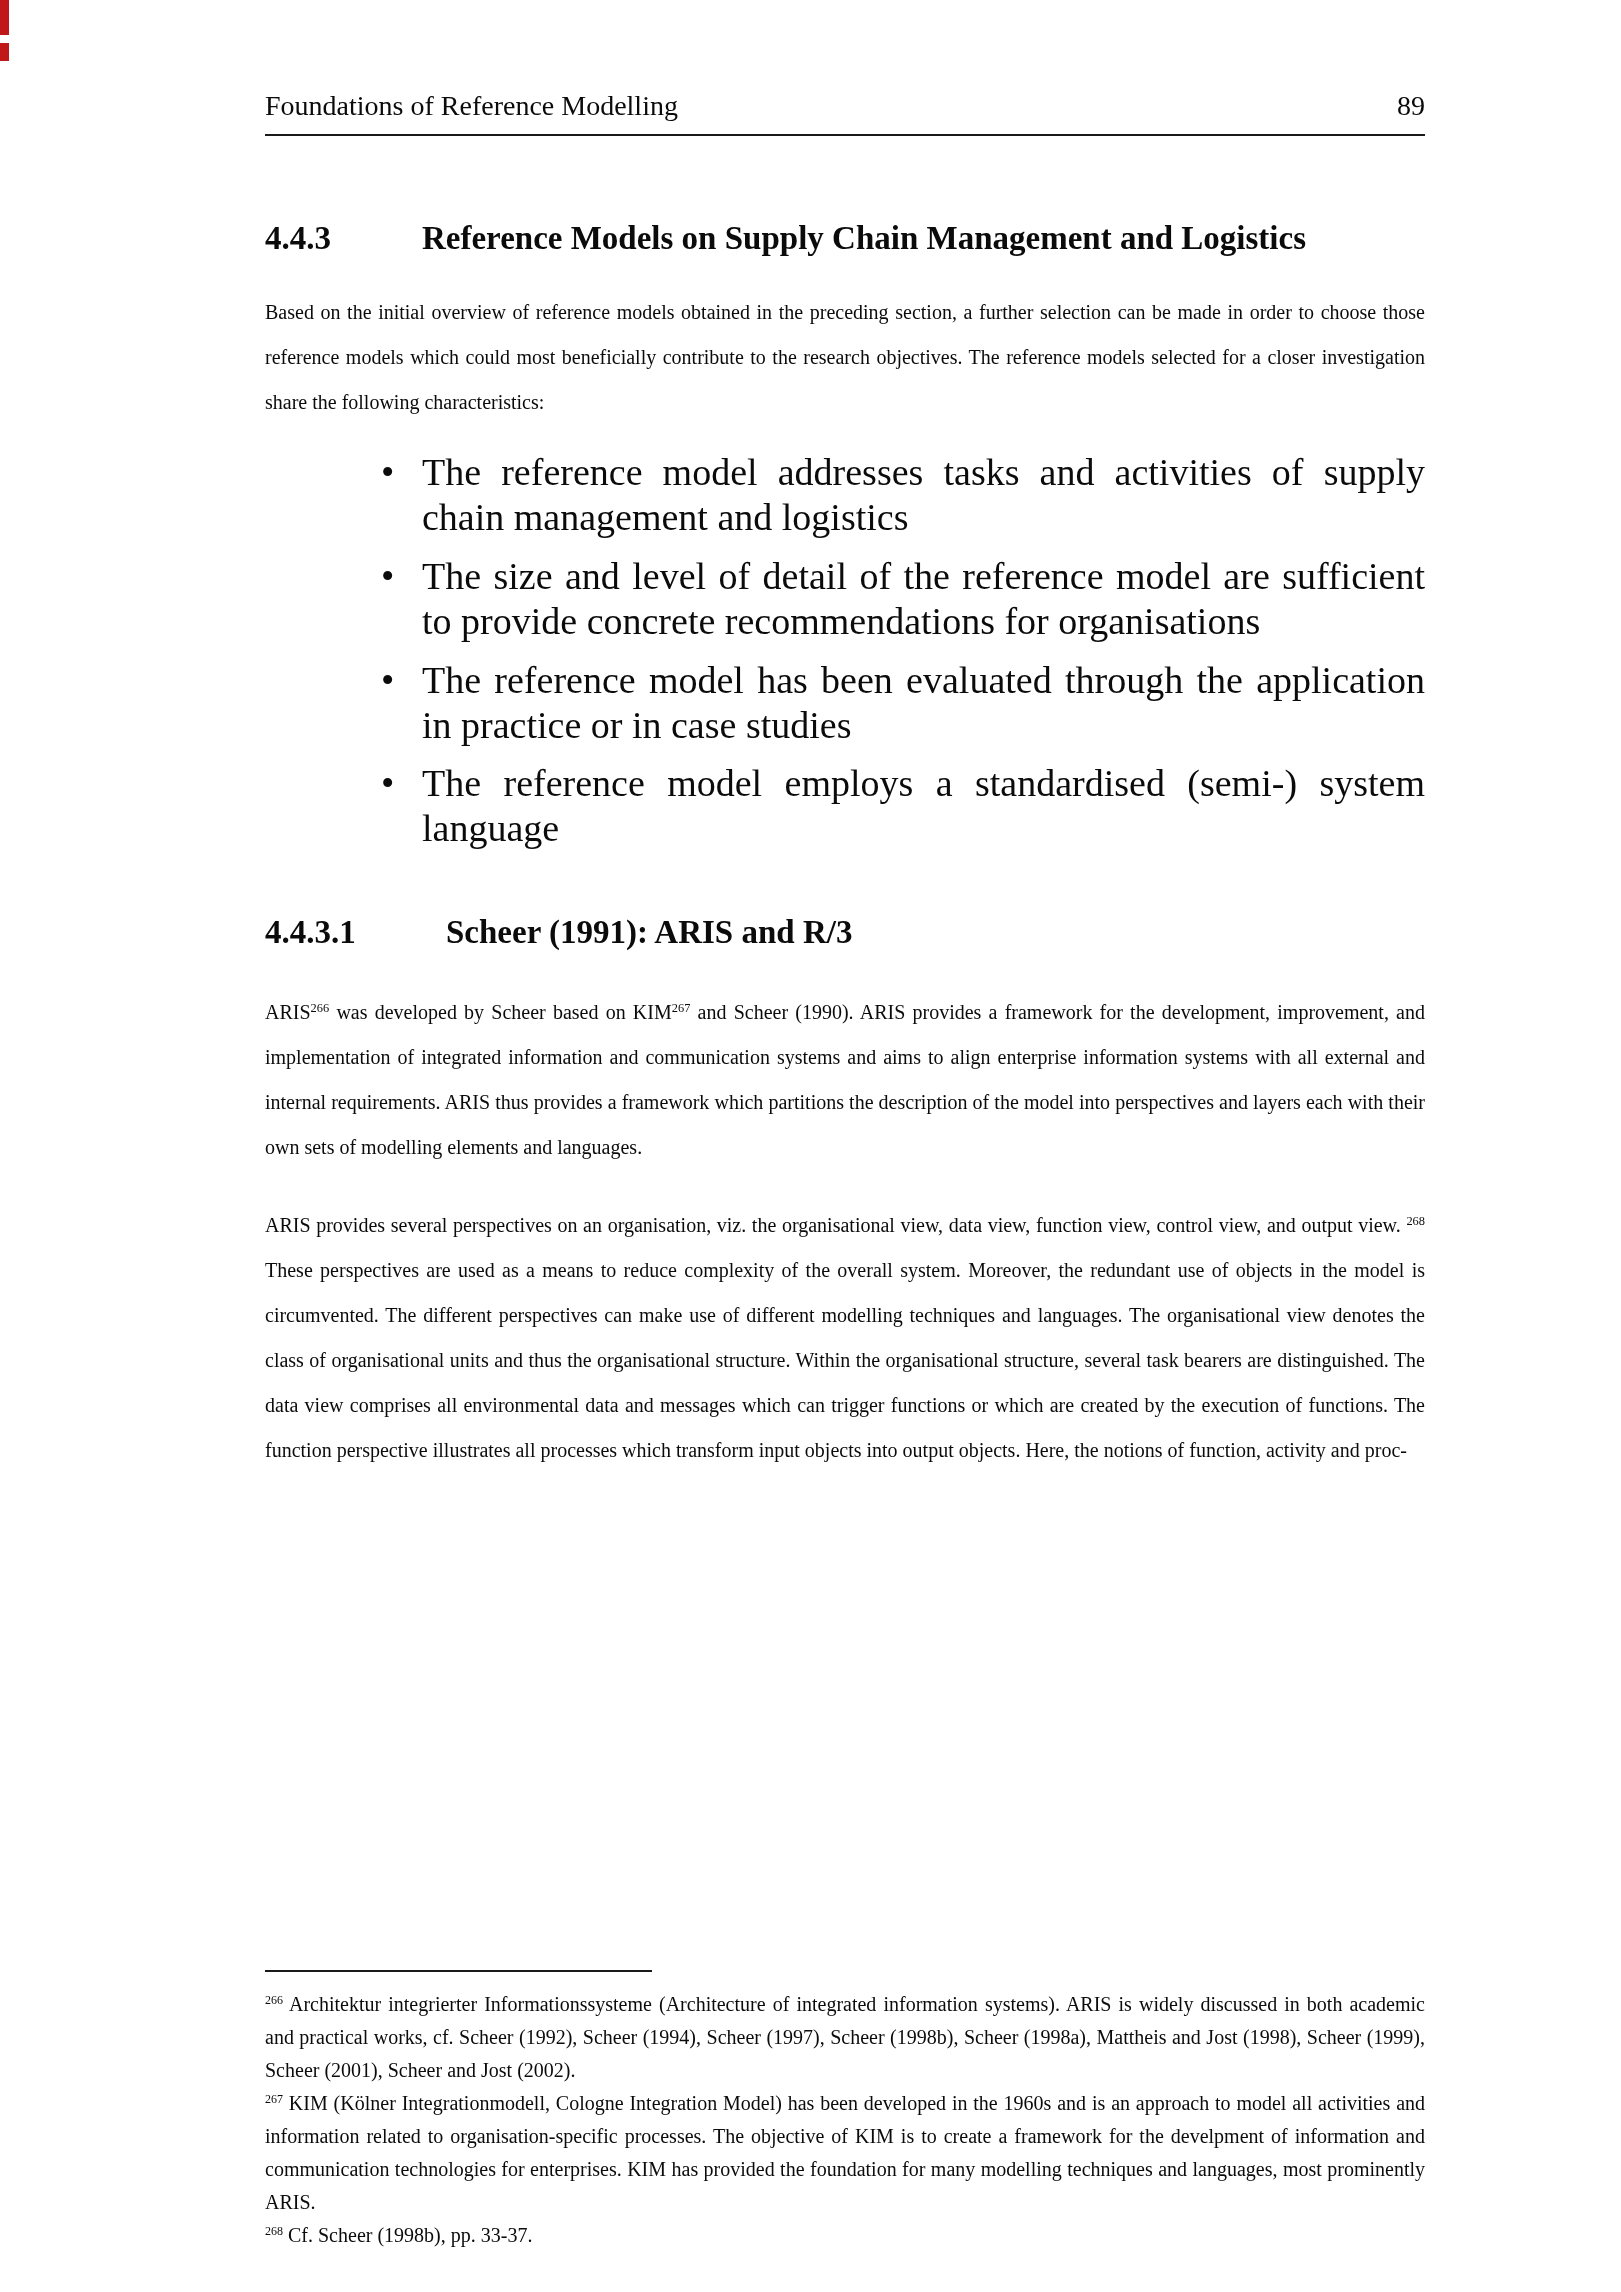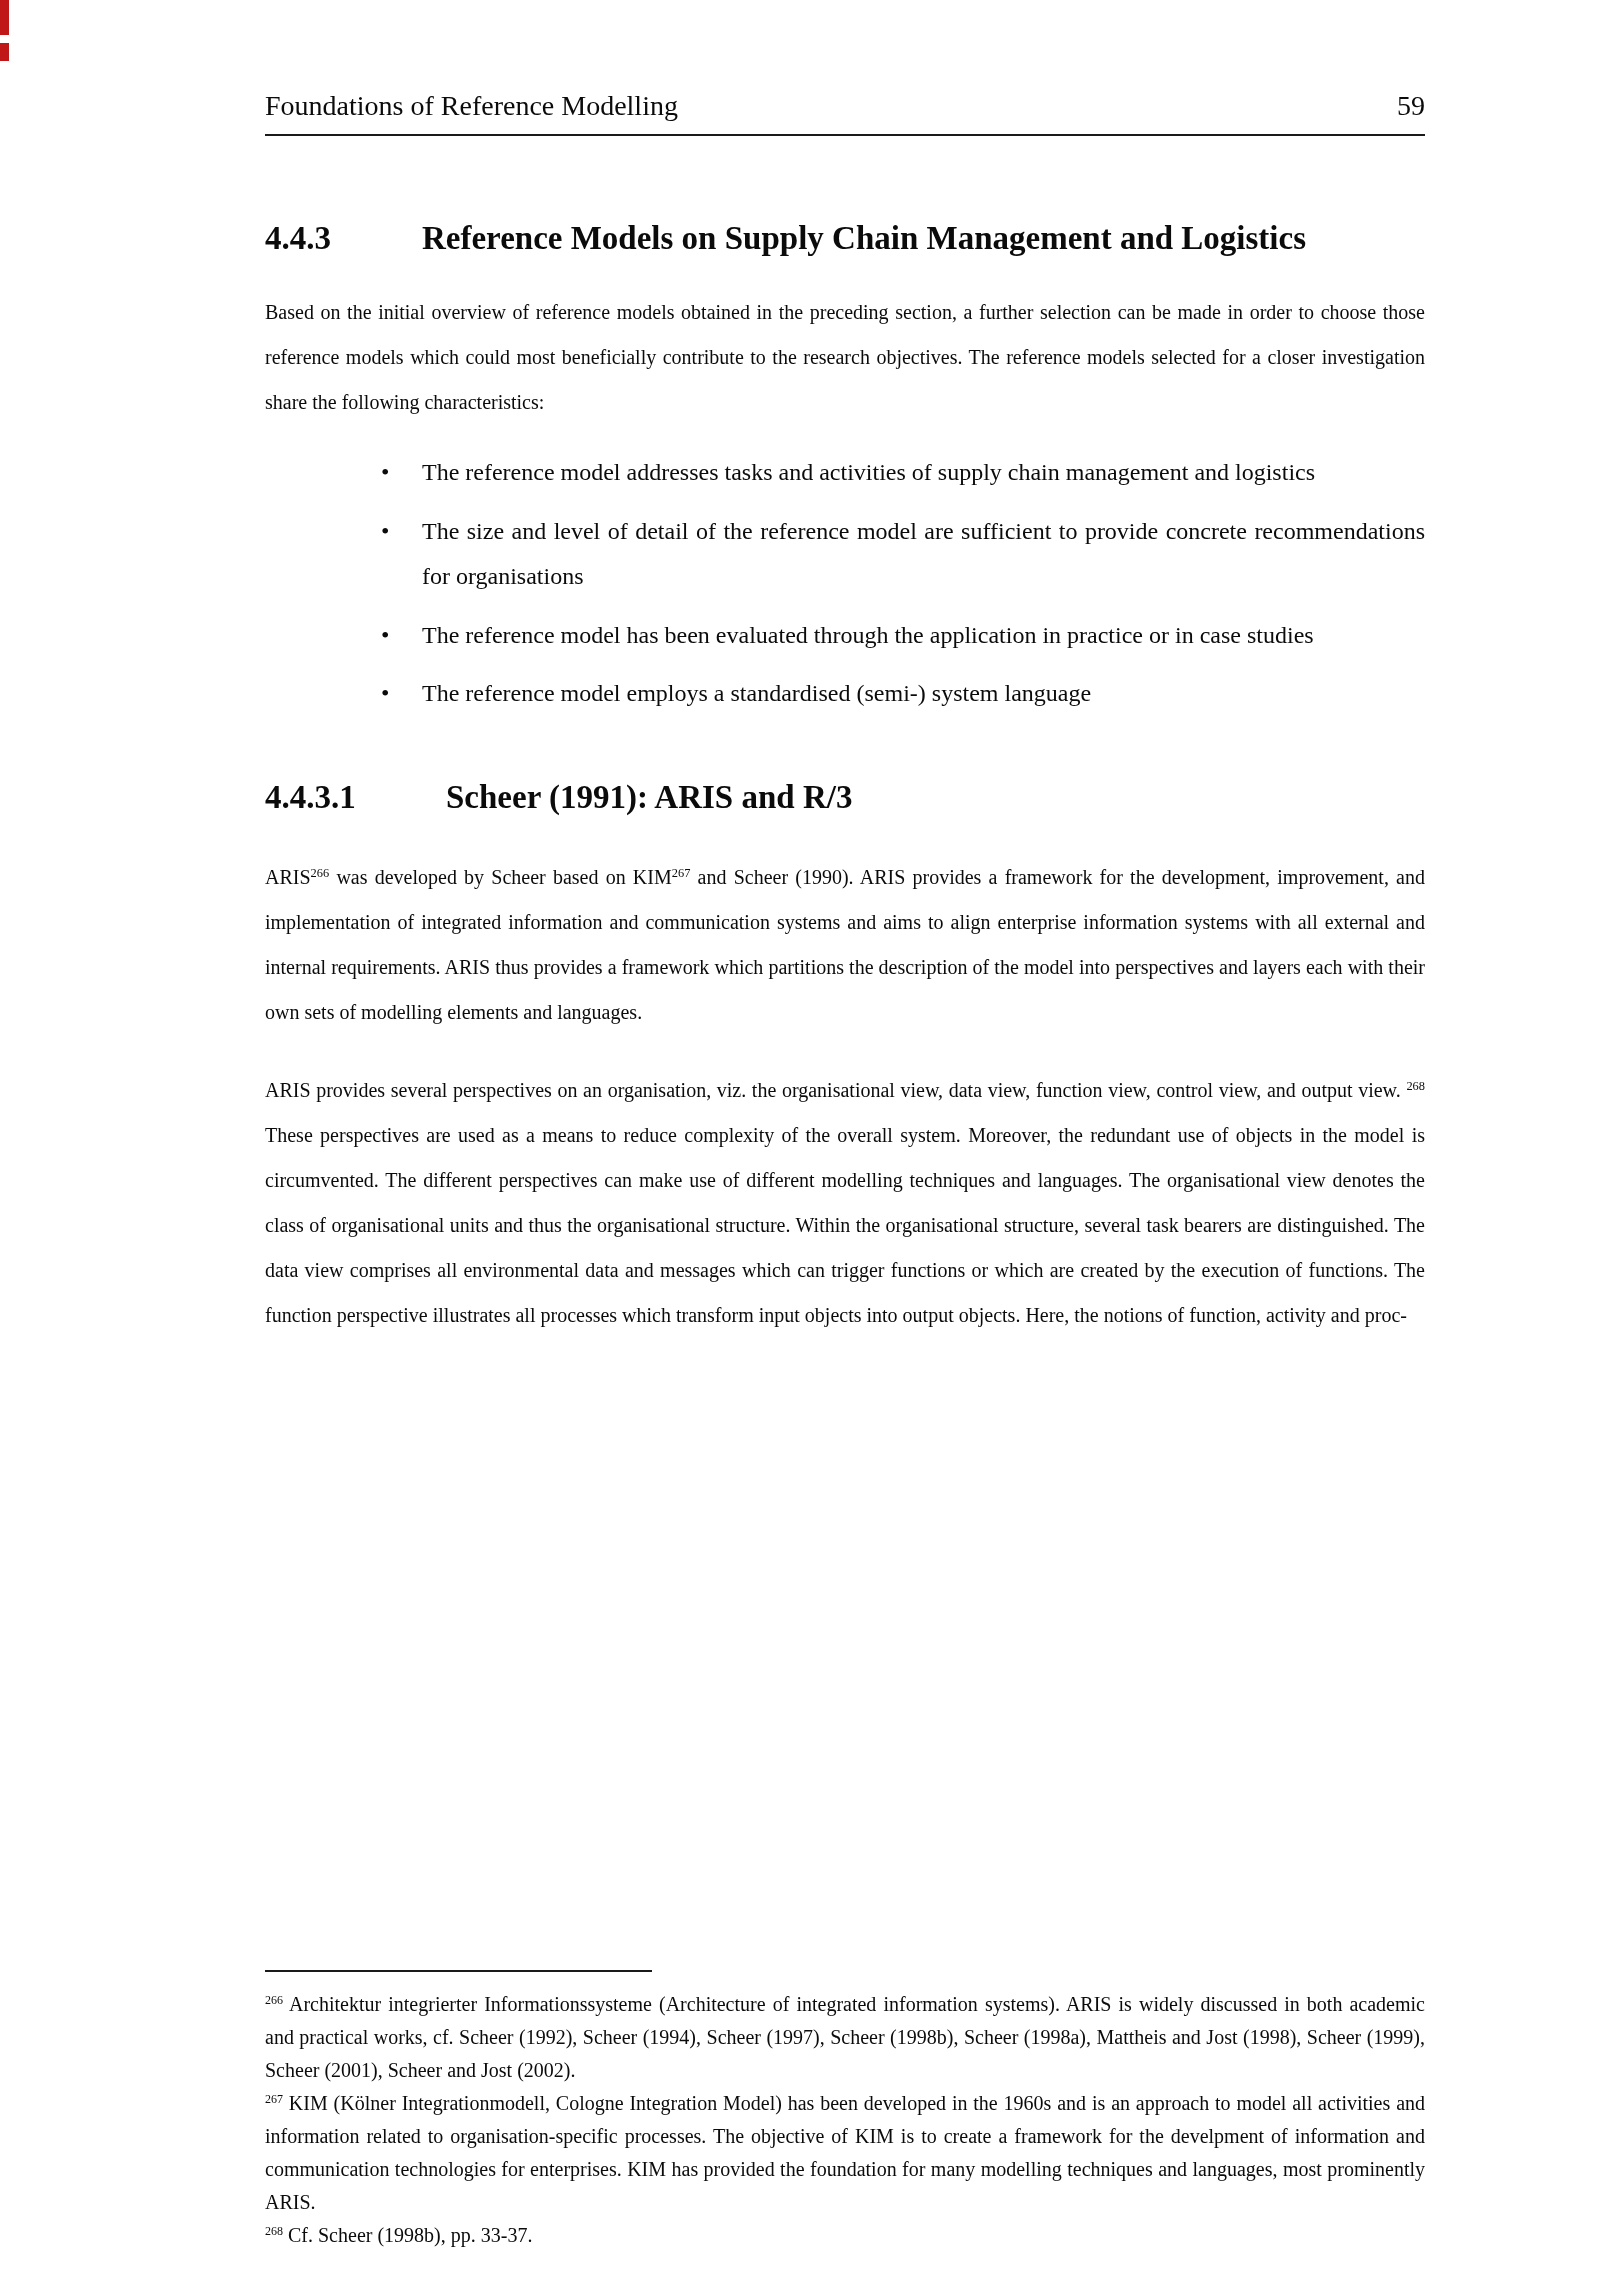--- a/index.html
+++ b/index.html
@@ -58,21 +58,21 @@
     line-height: 0;
     vertical-align: baseline;
     position: relative;
     top: -0.55em;
   }
 
   ul.bullet-list {
     list-style: none;
     margin: 25.5px 0 0 0;
     padding: 0;
-    font-size: 24px;
+    font-size: 38px;
     line-height: 45px;
   }
   ul.bullet-list li {
     position: relative;
     padding-left: 157px;
     text-align: justify;
     margin-bottom: 13.7px;
   }
   ul.bullet-list li::before {
     content: "\2022";
@@ -106,21 +106,21 @@
 </head>
 <body>
 
 <div class="page">
 
   <div class="edge-mark m1"></div>
   <div class="edge-mark m2"></div>
 
   <div class="running-header">
     <span>Foundations of Reference Modelling</span>
-    <span>59</span>
+    <span>89</span>
   </div>
 
   <h2 class="heading section-heading">
       <span class="h-num">4.4.3</span>
       <span class="h-title">Reference Models on Supply Chain Management and Logistics</span>
     </h2>
 
   <p class="body-para">Based on the initial overview of reference models obtained in the preceding section, a further selection can be made in order to choose those reference models which could most beneficially contribute to the research objectives. The reference models selected for a closer investigation share the following characteristics:</p>
 
   <ul class="bullet-list">

